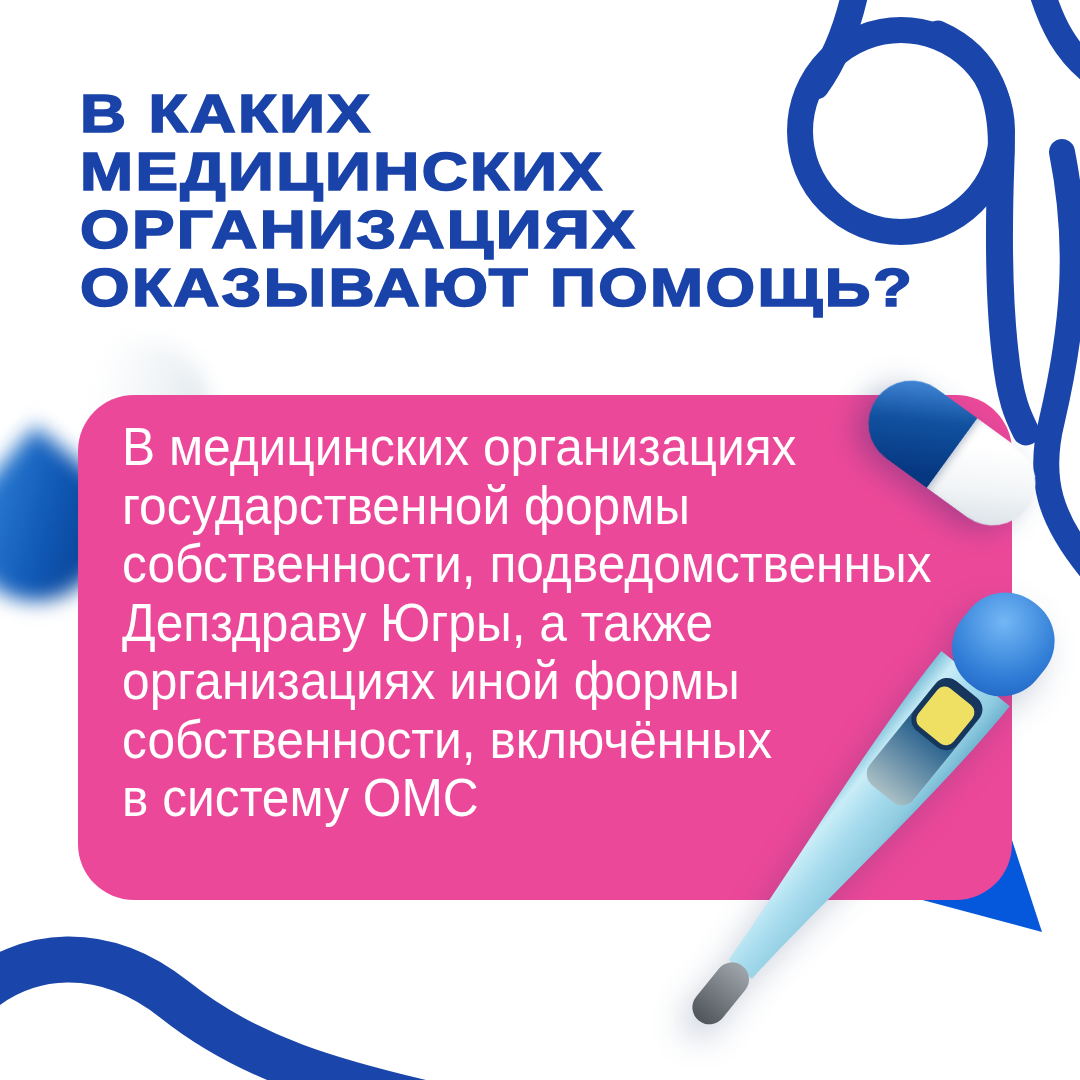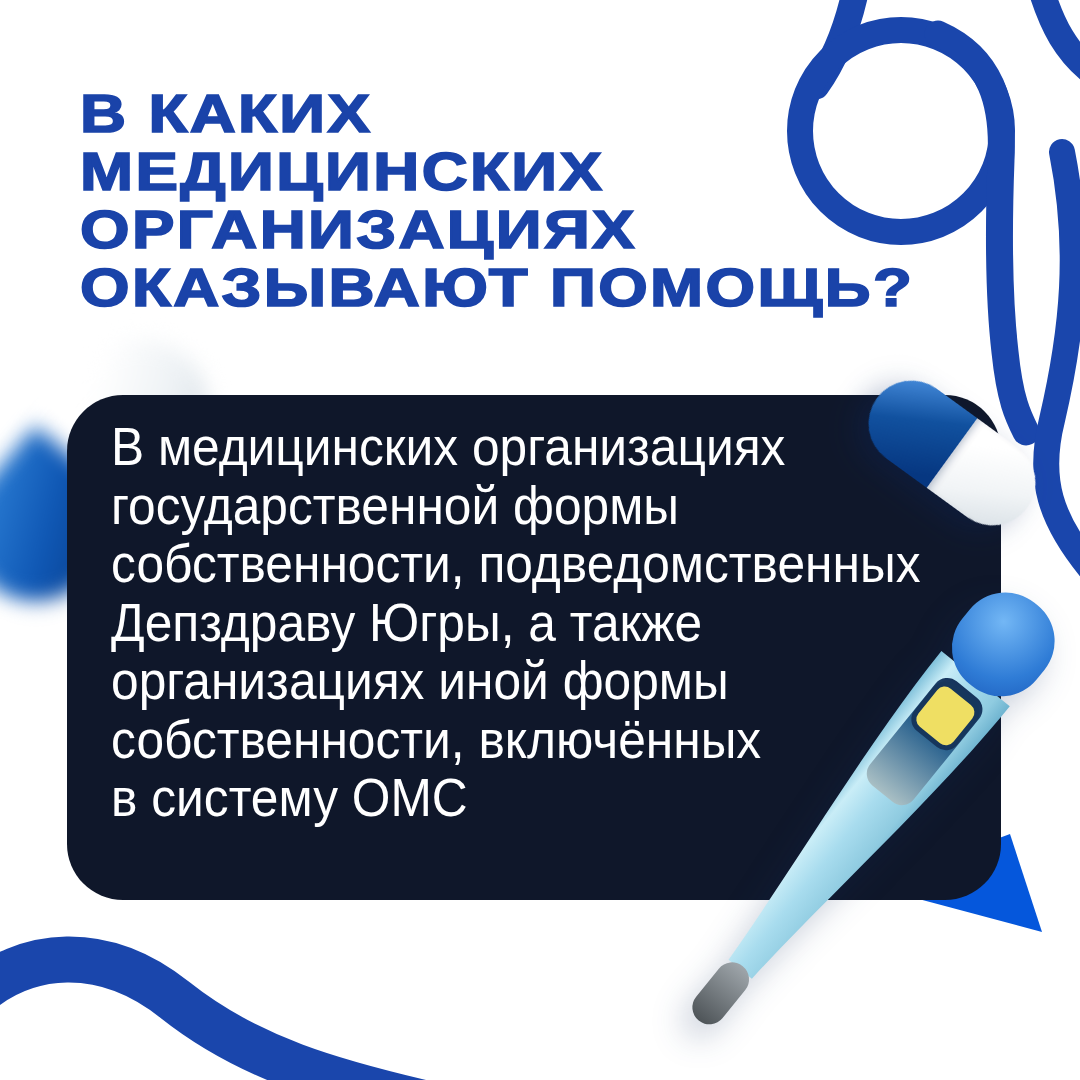--- a/index.html
+++ b/index.html
@@ -11,22 +11,22 @@
   
   .headline{
     position:absolute;left:80px;top:84px;z-index:6;
     color:#1A43A9;font-weight:bold;font-size:54px;line-height:58px;
     letter-spacing:2px;white-space:nowrap;
     -webkit-text-stroke:1.7px #1A43A9;
     transform:scaleX(1.18);transform-origin:0 0;
   }
   
   .bubble{
-    position:absolute;left:67px;top:395px;z-index:3;
-    width:934px;height:505px;background:#0f172a;border-radius:56px;
+    position:absolute;left:78px;top:395px;z-index:3;
+    width:934px;height:505px;background:#ec4899;border-radius:56px;
   }
   .bubble-text{
     position:absolute;left:44px;top:22px;
     color:#ffffff;font-size:54px;line-height:58.5px;font-weight:400;
     white-space:nowrap;transform:scaleX(0.92);transform-origin:0 0;
   }
   .tail-svg{position:absolute;left:0;top:0;z-index:3;pointer-events:none;}
   
   .strokes-svg{position:absolute;left:0;top:0;z-index:2;pointer-events:none;}
   

